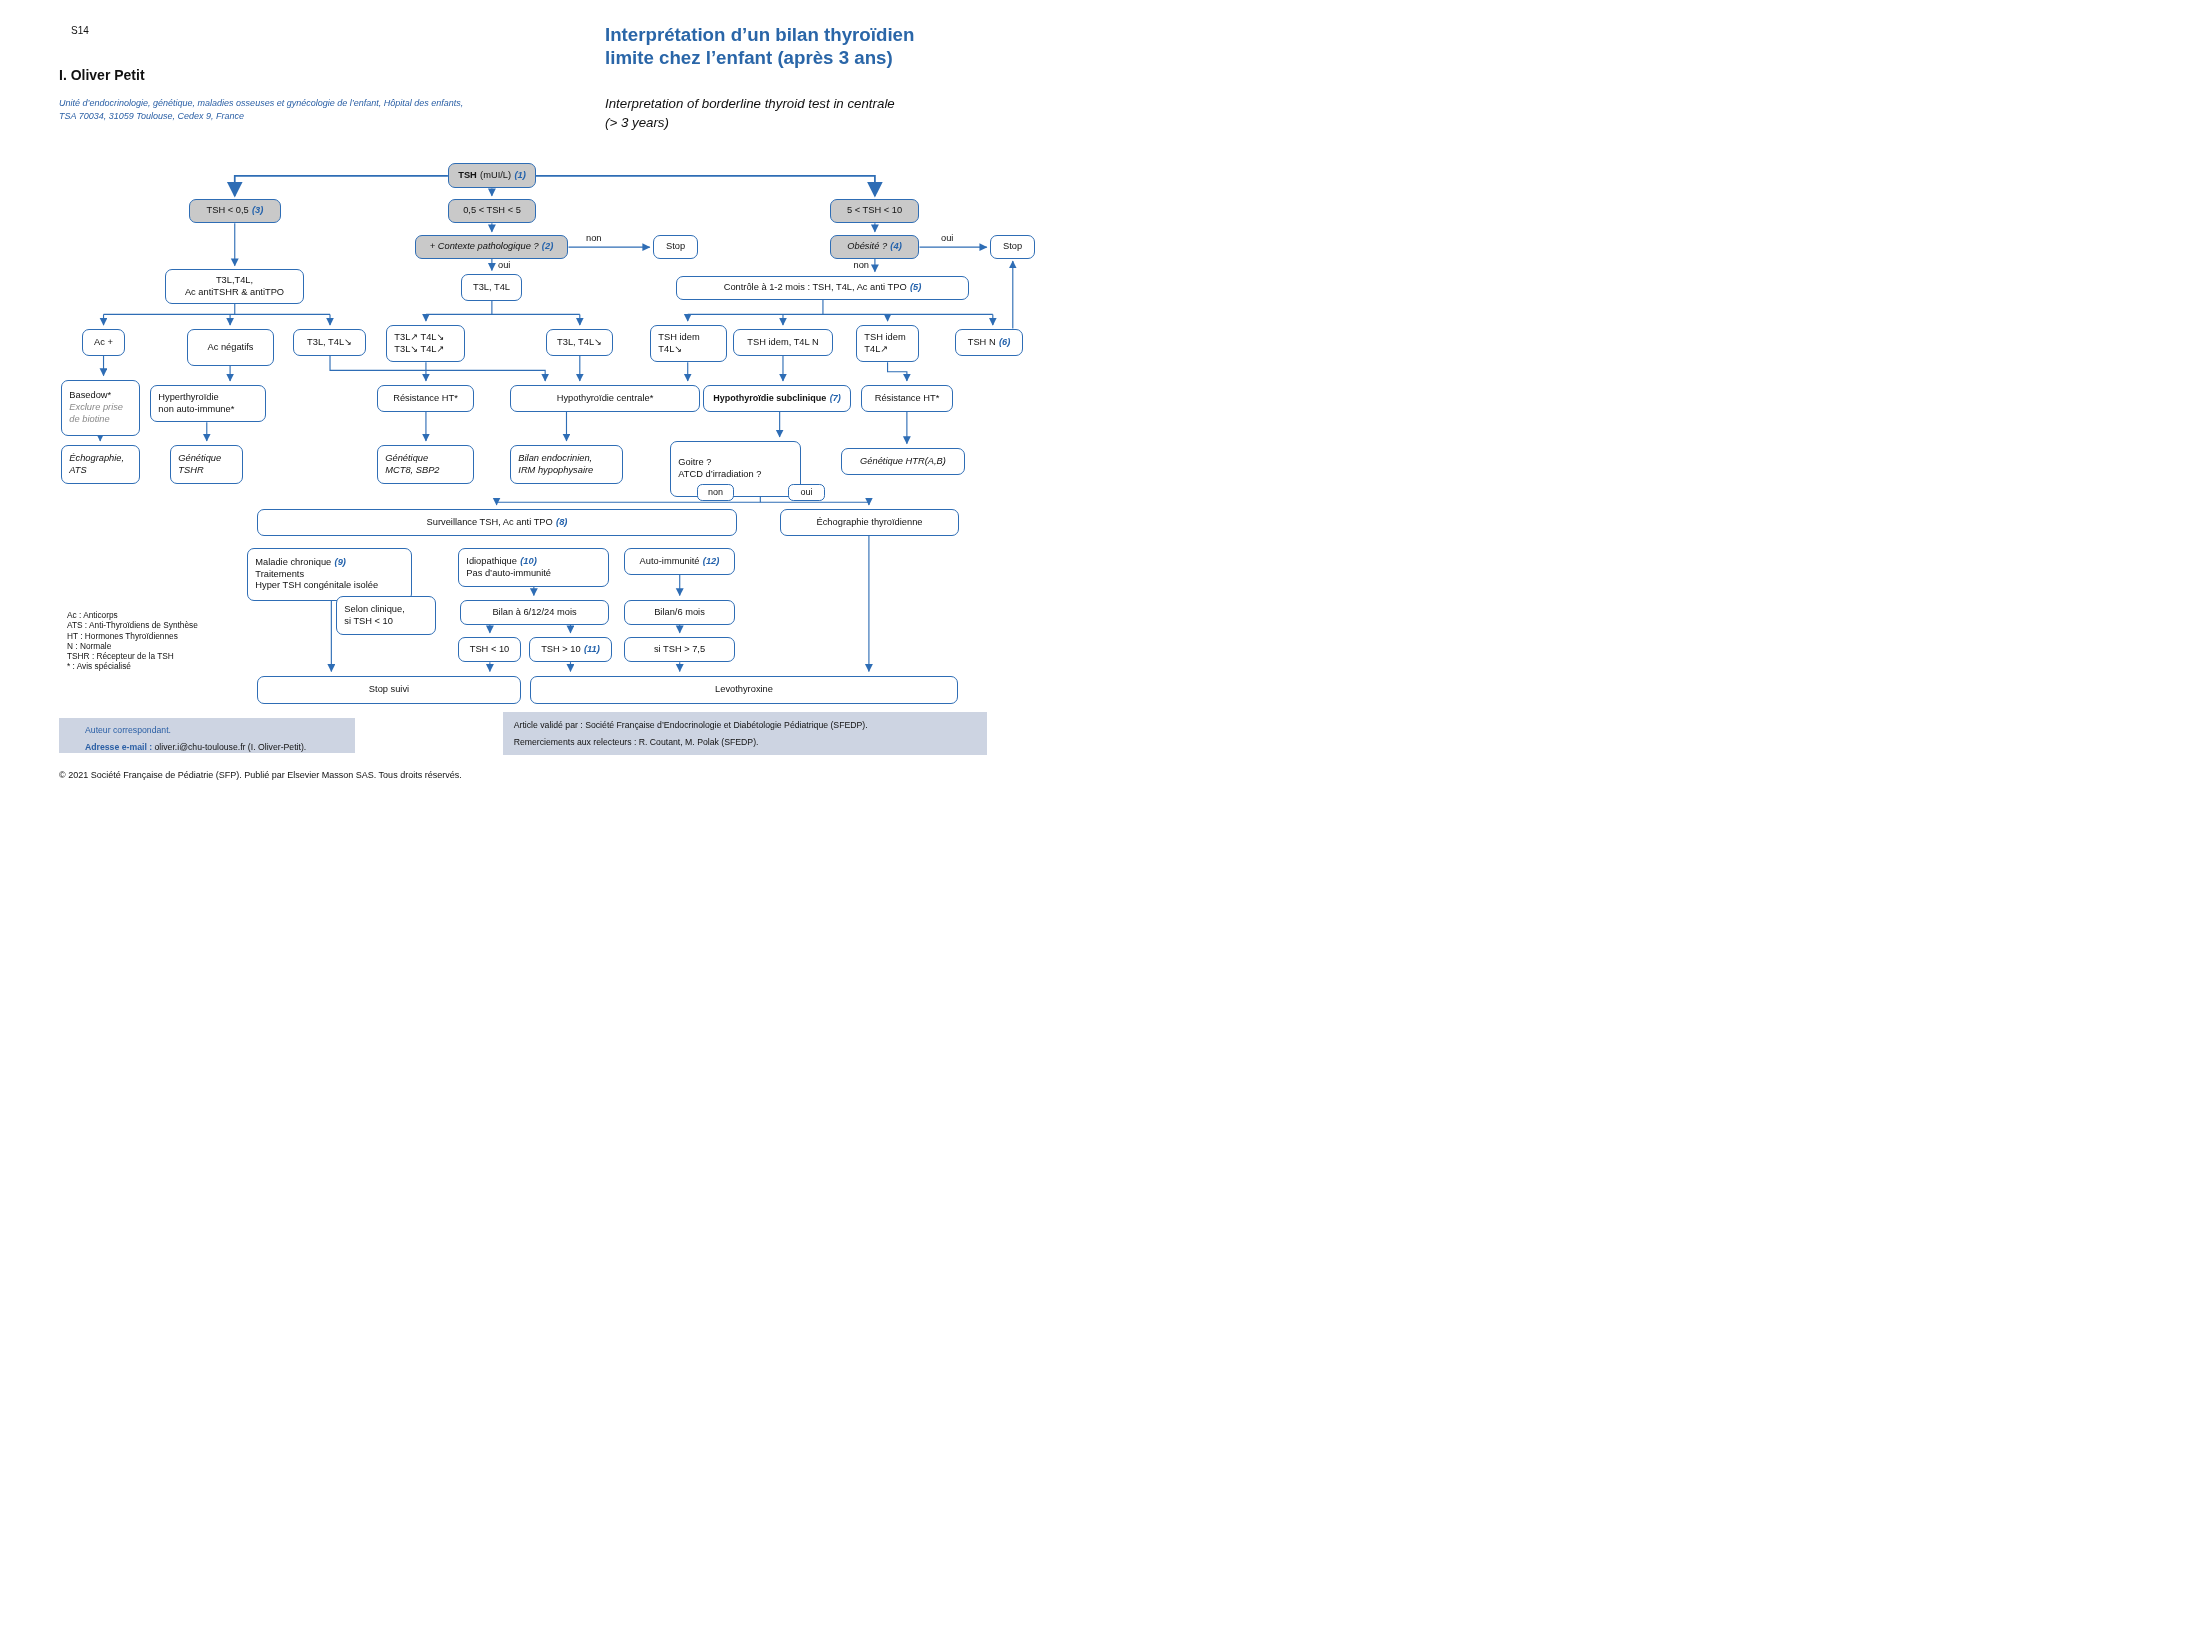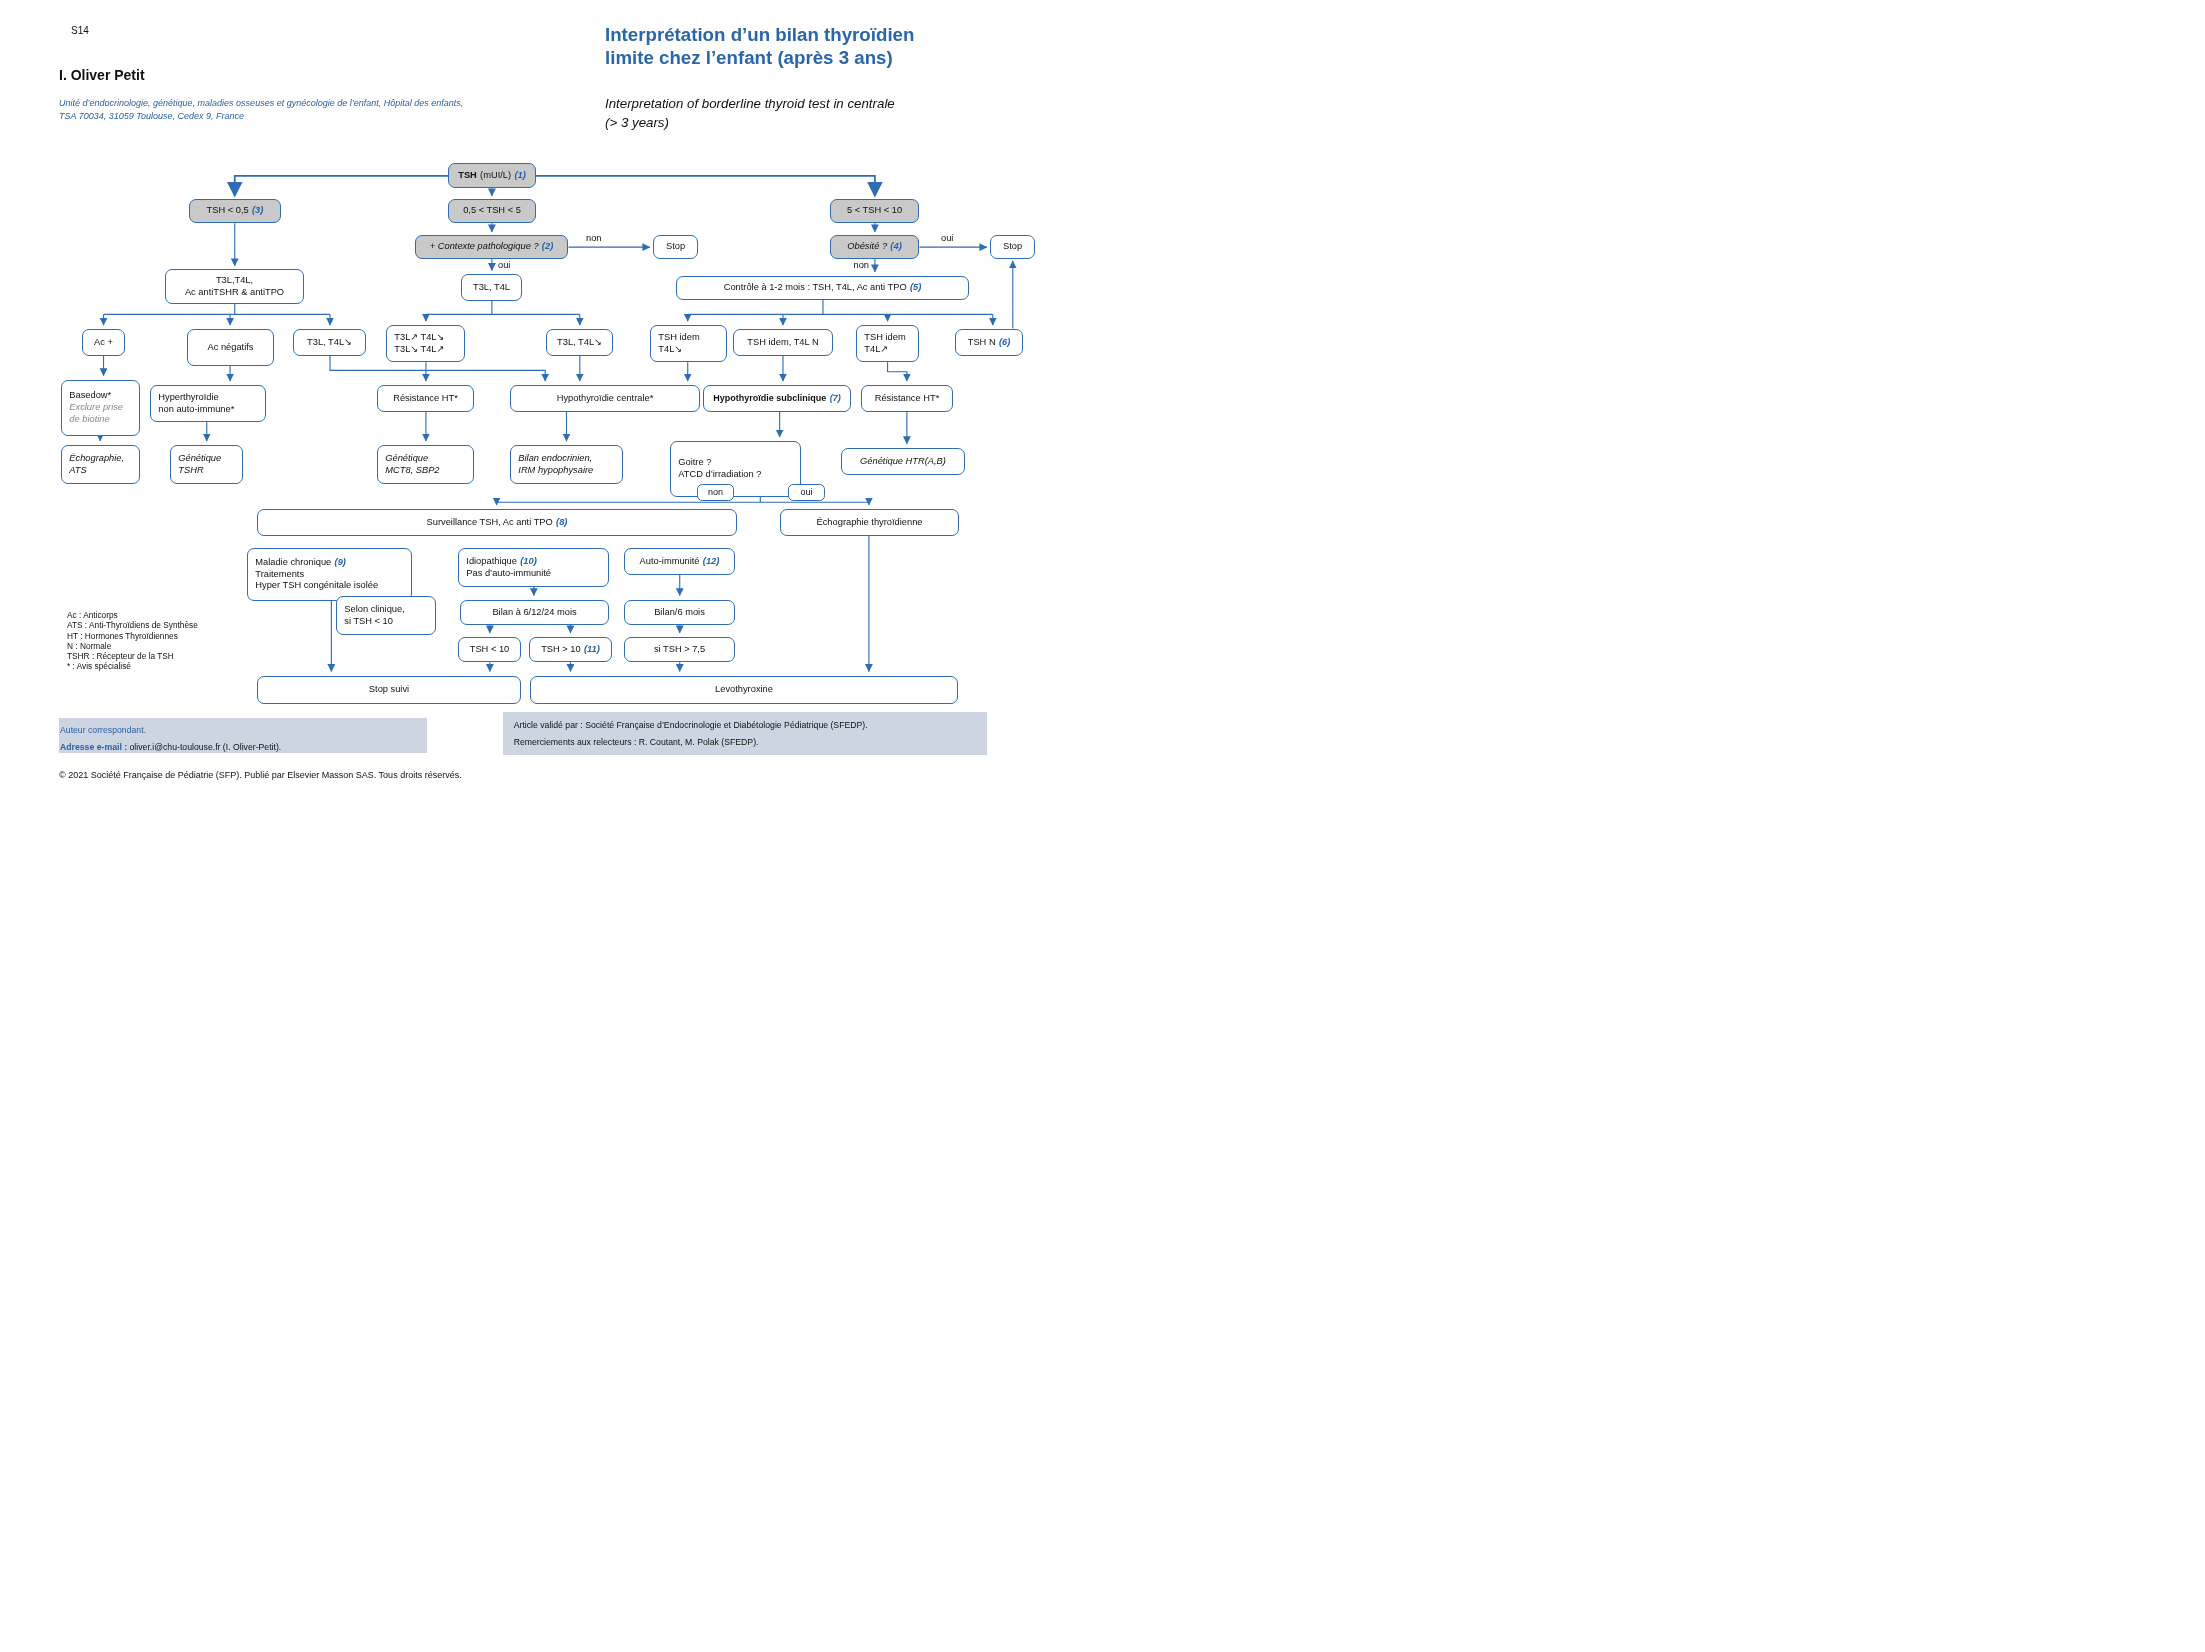--- a/index.html
+++ b/index.html
@@ -295,21 +295,21 @@
 
   <div class="abs legend">
     <div>Ac : Anticorps</div>
     <div>ATS : Anti-Thyroïdiens de Synthèse</div>
     <div>HT : Hormones Thyroïdiennes</div>
     <div>N : Normale</div>
     <div>TSHR : Récepteur de la TSH</div>
     <div>* : Avis spécialisé</div>
   </div>
 
-  <div class="fbox" style="left:59px;top:718px;width:368px;height:35px;padding:4px 1px">
+  <div class="fbox" style="left:59px;top:718px;width:296px;height:35px;padding:4px 26px">
     <div class="fblue">Auteur correspondant.</div>
     <div><span class="fblue b">Adresse e-mail :</span><span> oliver.i@chu-toulouse.fr (I. Oliver-Petit).</span></div>
   </div>
   <div class="fbox" style="left:503px;top:712px;width:484px;height:43px;padding:5.3px 10.7px">
     <div>Article validé par : Société Française d’Endocrinologie et Diabétologie Pédiatrique (SFEDP).</div>
     <div>Remerciements aux relecteurs : R. Coutant, M. Polak (SFEDP).</div>
   </div>
   <div class="abs copyright">© 2021 Société Française de Pédiatrie (SFP). Publié par Elsevier Masson SAS. Tous droits réservés.</div>
 
 </div>

